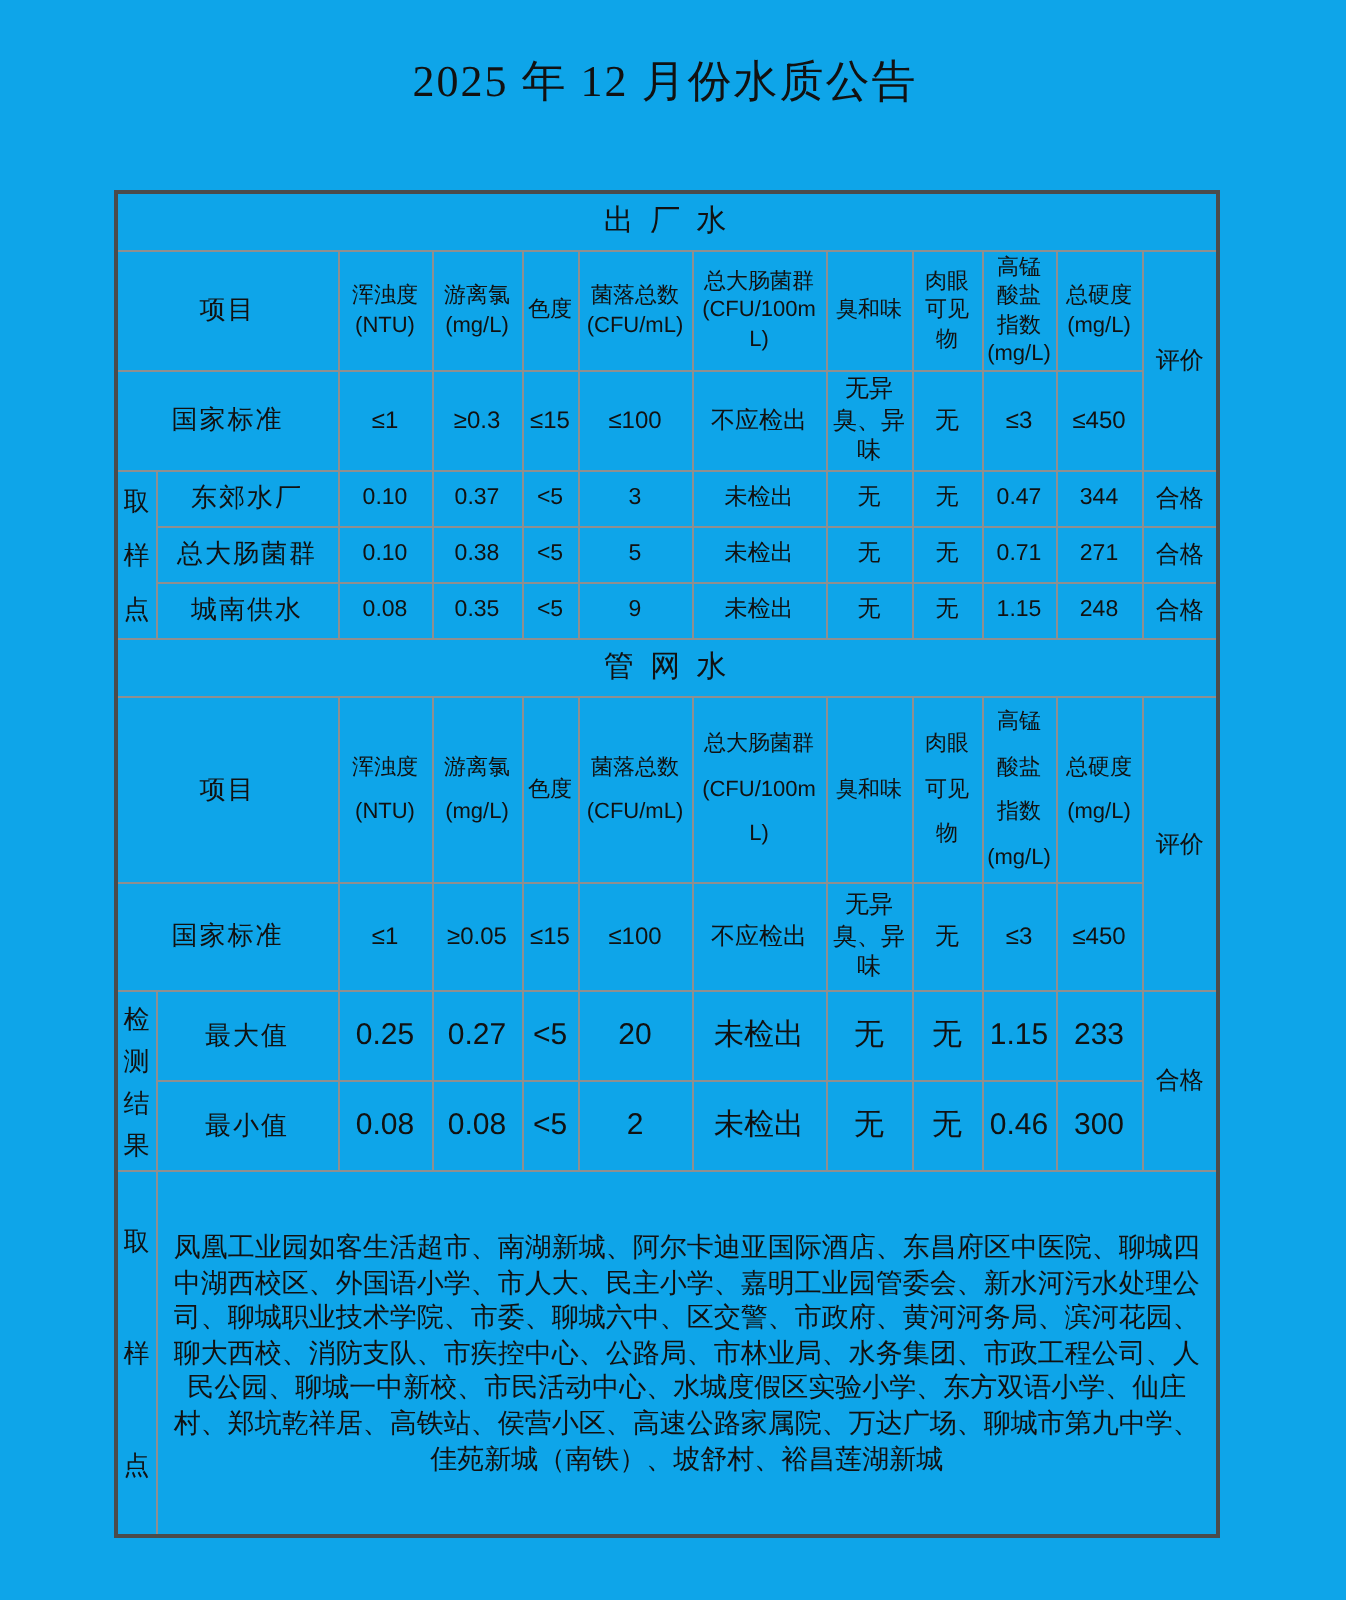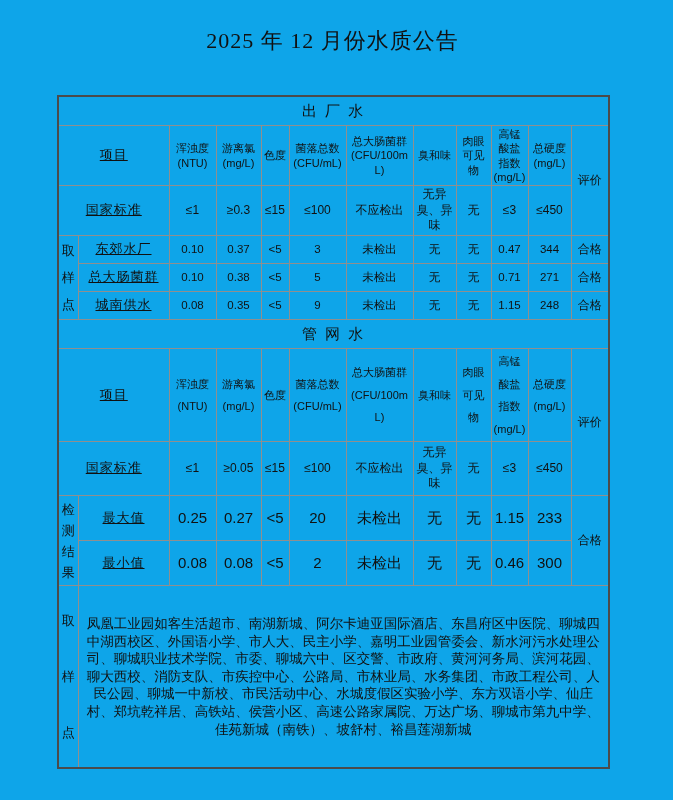--- a/index.html
+++ b/index.html
@@ -53,21 +53,21 @@
     font-size: 15px;
     letter-spacing: 2px;
     font-weight: normal;
   }
   tr.r-colhead td { height: 39px; }
   tr.r-colhead2 td { height: 81px; line-height: 2.05; }
   tr.r-standard td { height: 29px; font-size: 12px; }
   tr.r-standard2 td { height: 51px; font-size: 12px; }
   tr.r-data td { height: 25px; font-size: 11.5px; }
   tr.r-data2 td { height: 42px; font-size: 15px; }
-  td.c-label { font-size: 13px !important; letter-spacing: 1px; text-decoration: underline; }
+  td.c-label { font-size: 13px !important; letter-spacing: 1px; }
   td.c-eval { font-size: 12px !important; }
   td.vlabel {
     padding: 0;
     font-size: 13px !important;
     word-break: break-all;
   }
   td.vlabel.v3 { line-height: 27px; }
   td.vlabel.v4 { line-height: 21px; }
   td.vlabel.v3tall { line-height: 56px; }
   td.c-longtext {

